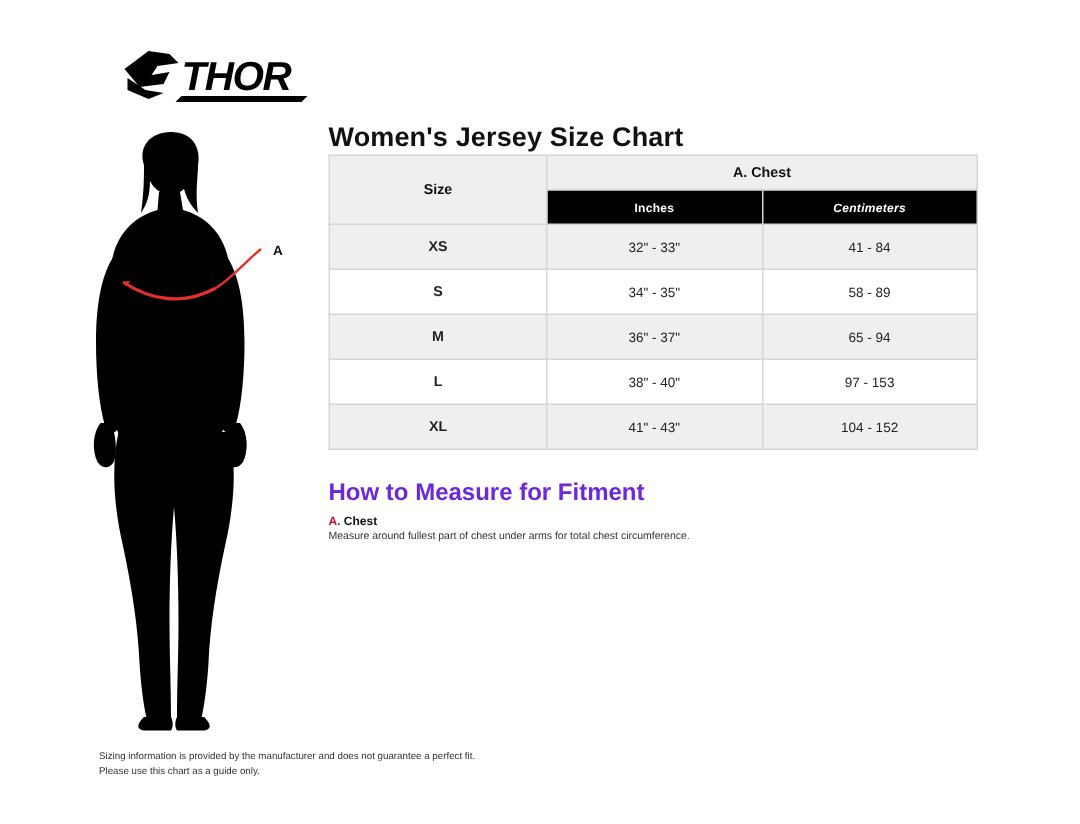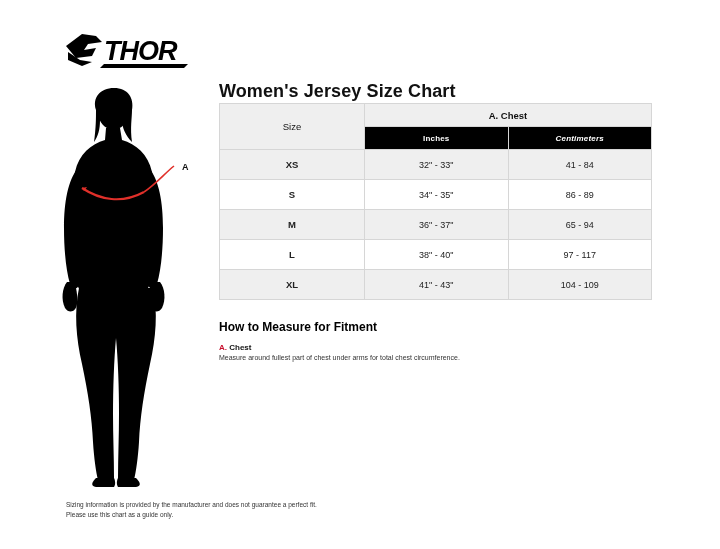--- a/index.html
+++ b/index.html
@@ -19,21 +19,21 @@
   .page {
     position: relative;
     width: 720px;
     height: 549px;
     background: #fff;
   }
 
   
   .logo {
     position: absolute;
-    left: 62px;
+    left: 79px;
     top: 28px;
     width: 130px;
     height: 42px;
     display: flex;
     align-items: center;
     text-align: right;
   }
   .logo svg { display: block; }
 
   
@@ -70,21 +70,21 @@
     border: 1px solid #d6d6d6;
     padding: 0;
     text-align: center;
     vertical-align: middle;
   }
   .th-size {
     width: 145px;
     height: 46px;
     background: #efefef;
     font-size: 9.5px;
-    font-weight: normal;
+    font-weight: bold;
     color: #111;
   }
   .th-group {
     height: 23px;
     background: #efefef;
     font-size: 9.5px;
     font-weight: bold;
     color: #111;
     border-bottom: 1px solid #d6d6d6;
   }
@@ -111,23 +111,23 @@
     text-align: center;
   }
   tr.row-odd td { background: #efefef; }
   tr.row-even td { background: #ffffff; }
 
   
   .how-title {
     position: absolute;
     left: 219px;
     top: 320px;
-    font-size: 12px;
-    font-weight: bold;
-    color: #000000;
+    font-size: 16px;
+    font-weight: bold;
+    color: #6d28d9;
   }
   .how-label {
     position: absolute;
     left: 219px;
     top: 343px;
     font-size: 8px;
     font-weight: bold;
     color: #111;
   }
   .how-label .red { color: #c8102e; }
@@ -237,36 +237,36 @@
     </thead>
     <tbody>
       <tr class="row-odd">
         <td class="size-cell">XS</td>
         <td>32" - 33"</td>
         <td>41 - 84</td>
       </tr>
       <tr class="row-even">
         <td class="size-cell">S</td>
         <td>34" - 35"</td>
-        <td>86 - 89</td>
+        <td>58 - 89</td>
       </tr>
       <tr class="row-odd">
         <td class="size-cell">M</td>
         <td>36" - 37"</td>
         <td>65 - 94</td>
       </tr>
       <tr class="row-even">
         <td class="size-cell">L</td>
         <td>38" - 40"</td>
-        <td>97 - 117</td>
+        <td>97 - 153</td>
       </tr>
       <tr class="row-odd">
         <td class="size-cell">XL</td>
         <td>41" - 43"</td>
-        <td>104 - 109</td>
+        <td>104 - 152</td>
       </tr>
     </tbody>
   </table>
 
   <div class="how-title">How to Measure for Fitment</div>
   <div class="how-label">
     <span class="red">A.</span>
     <span>Chest</span>
   </div>
   <div class="how-desc">Measure around fullest part of chest under arms for total chest circumference.</div>

